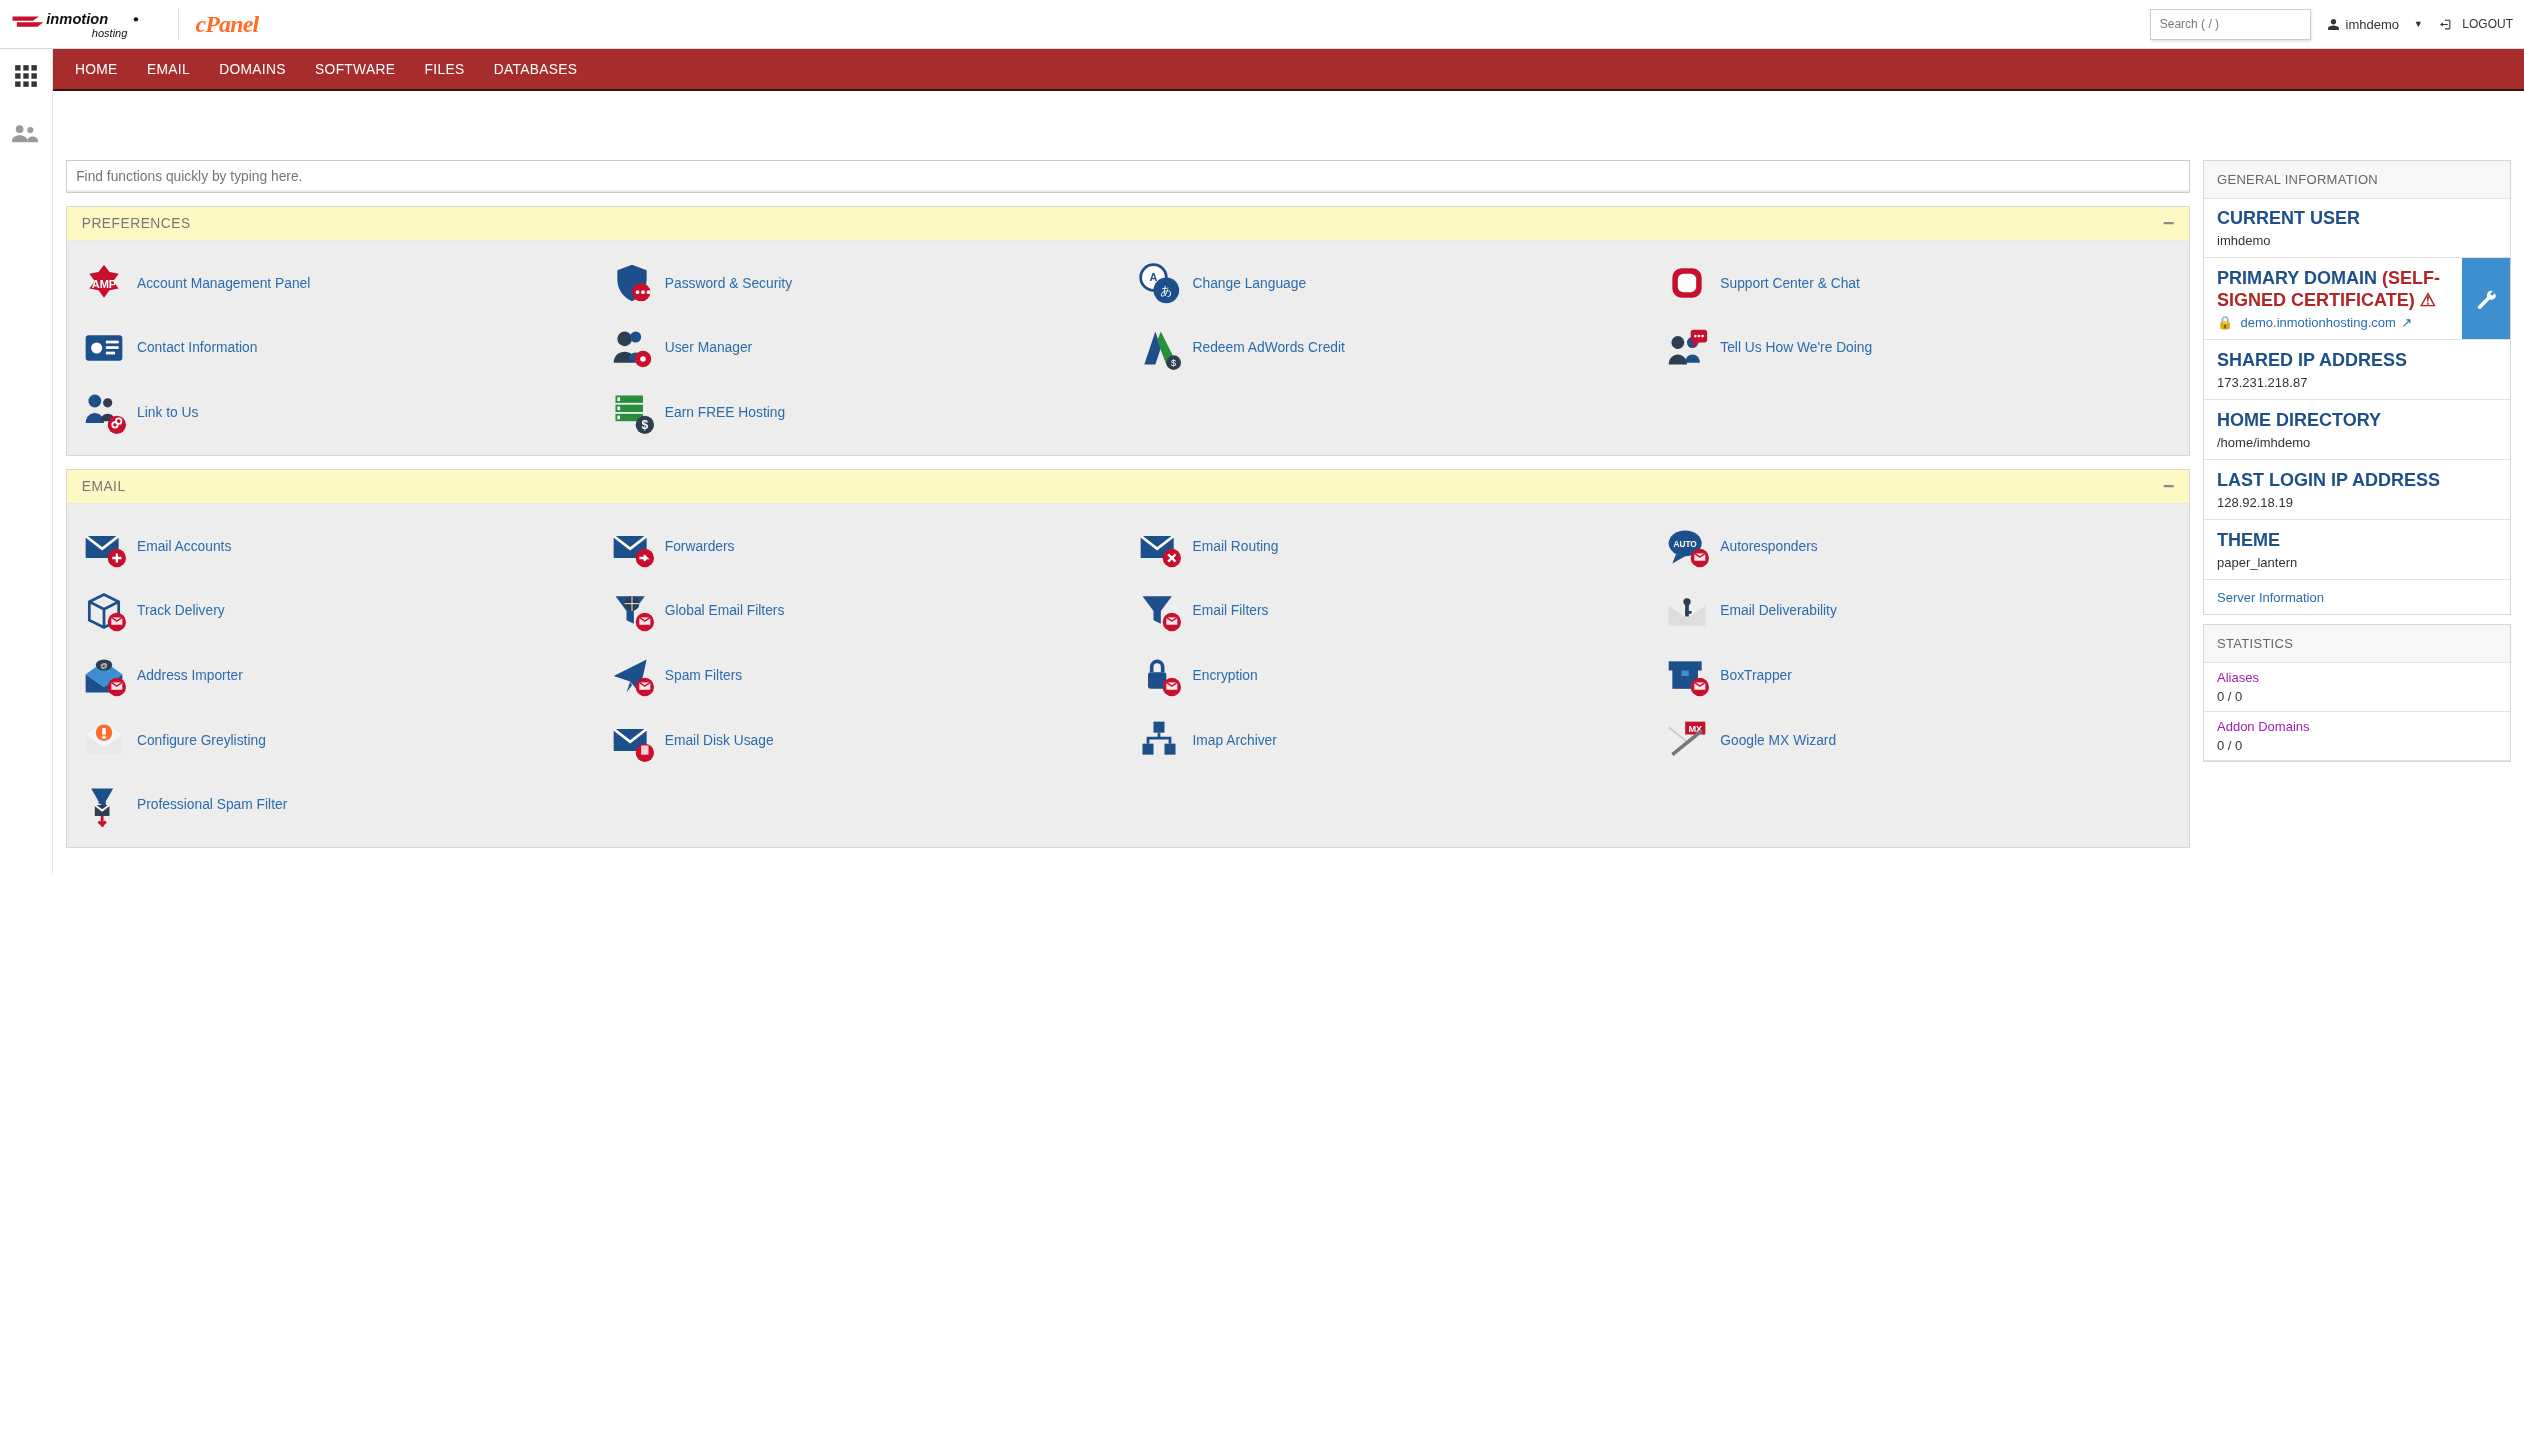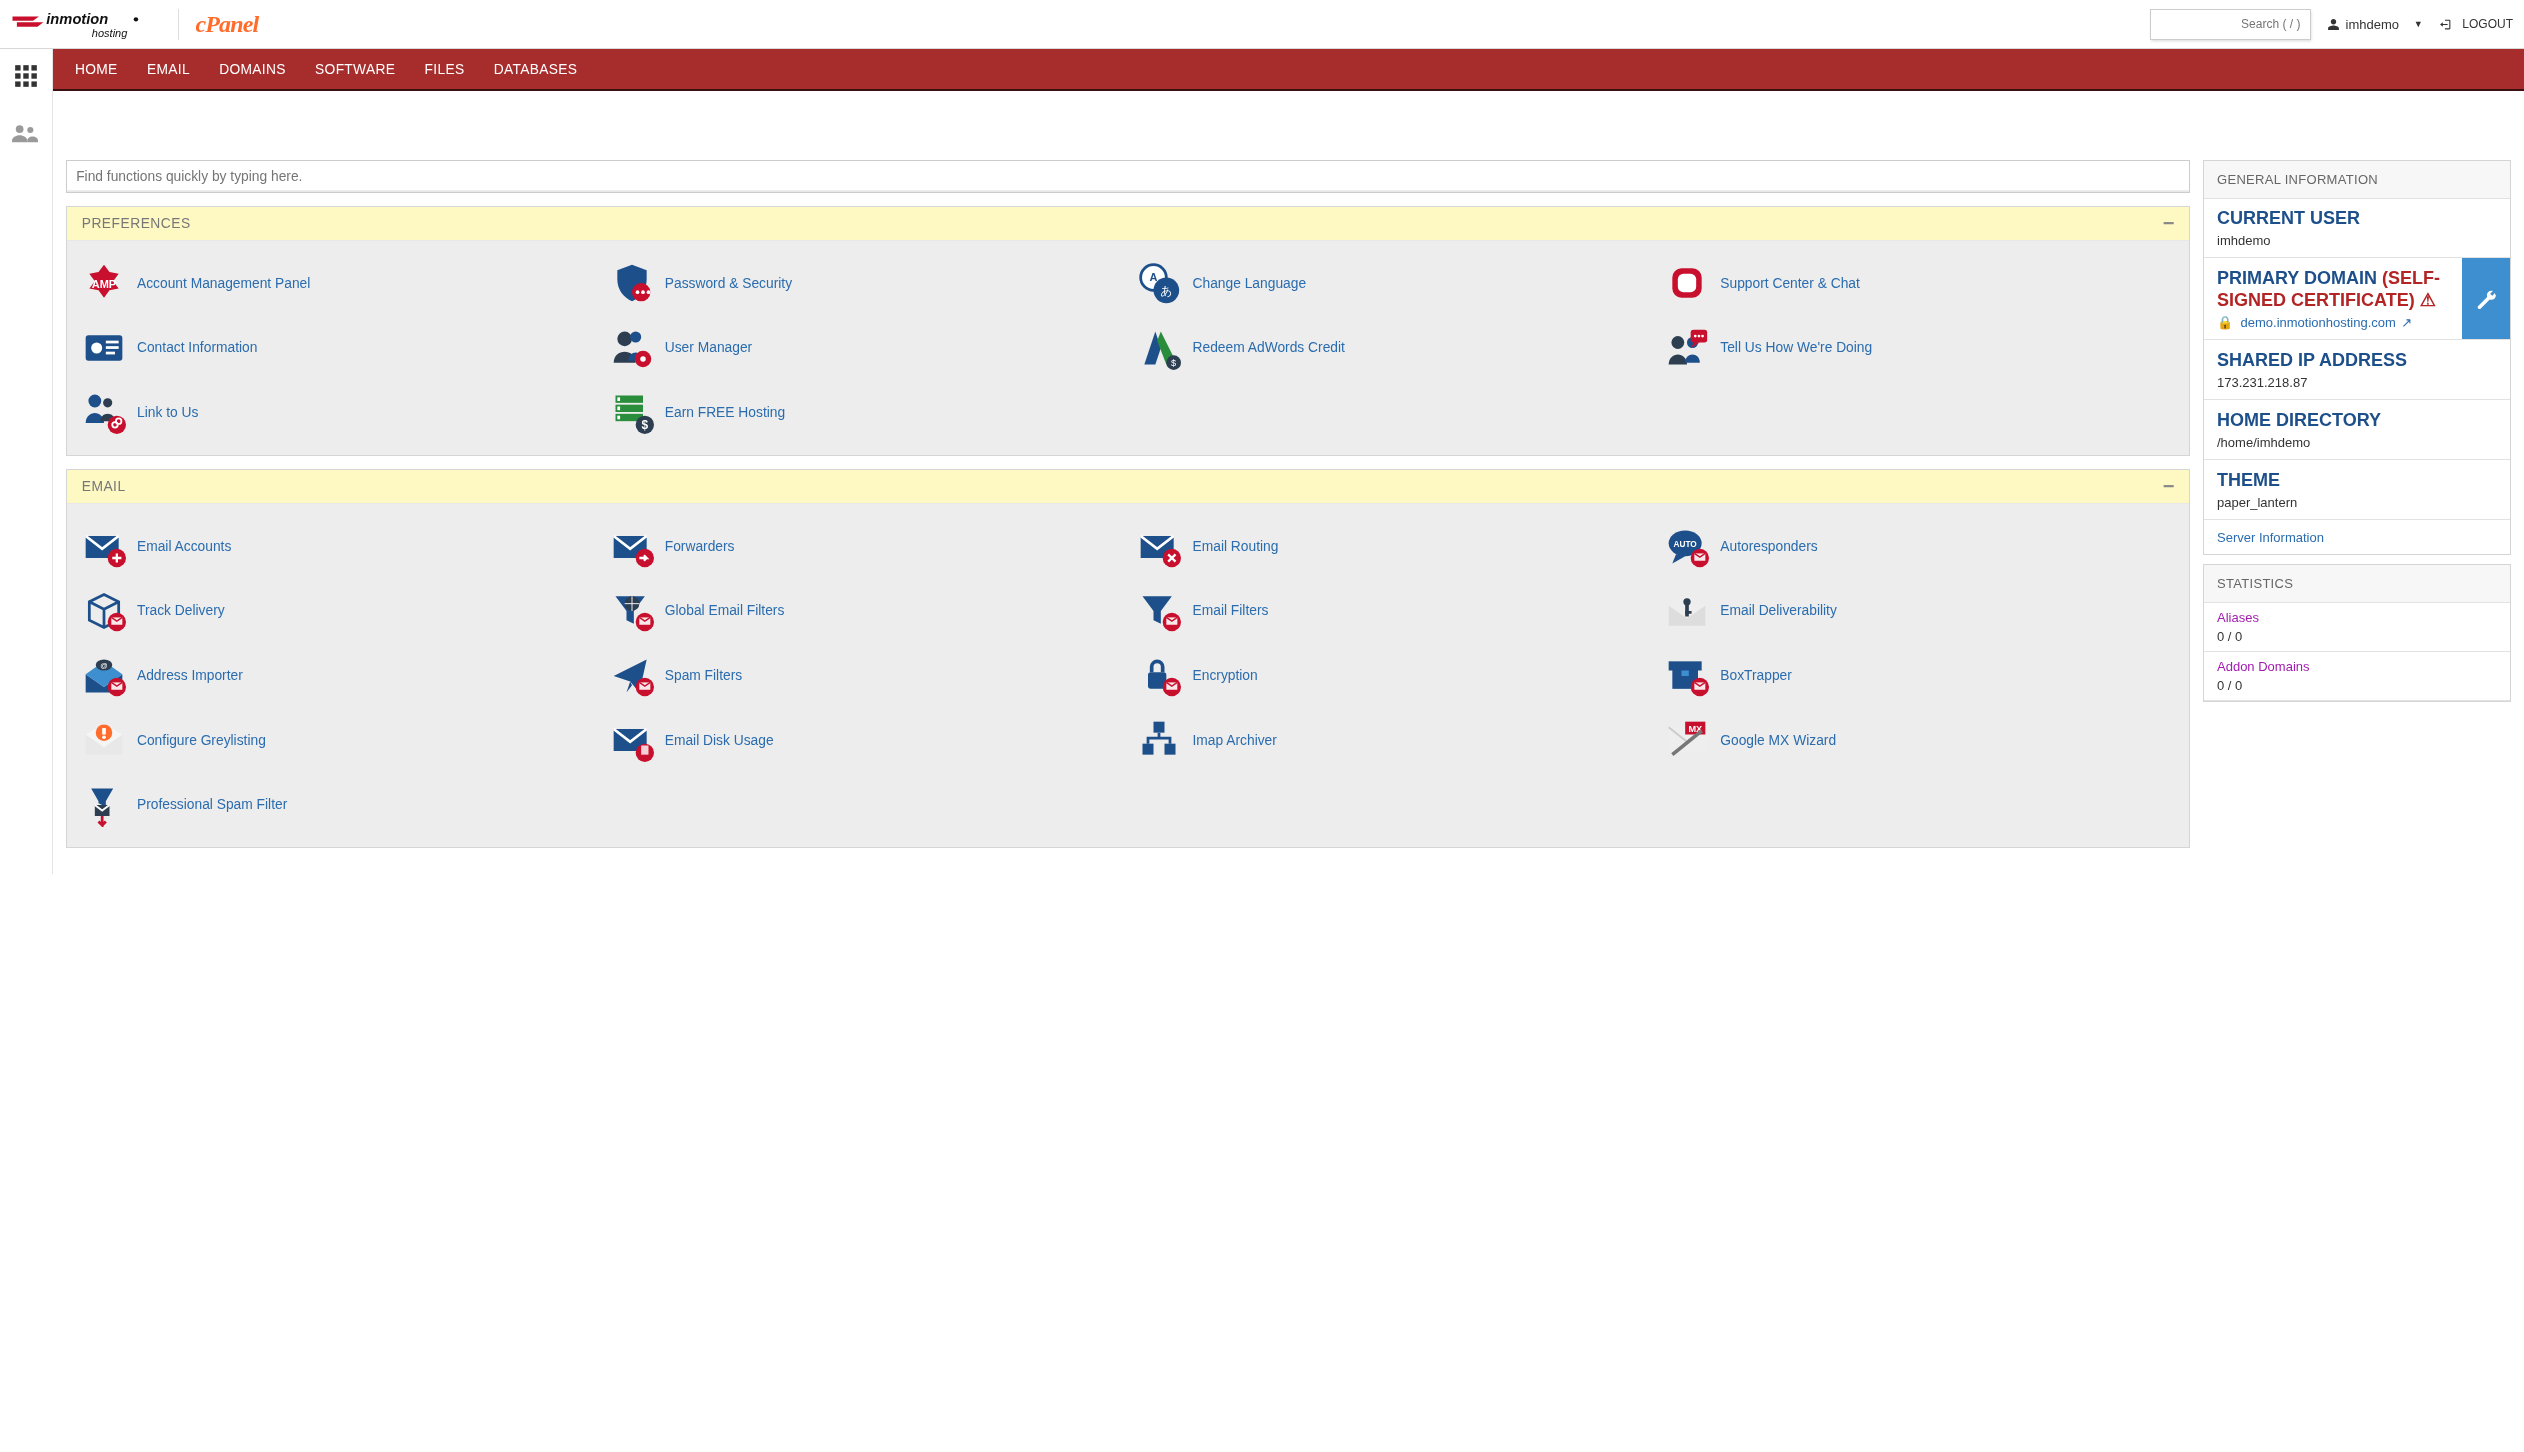--- a/index.html
+++ b/index.html
@@ -4,21 +4,21 @@
 <style>
 * { box-sizing: border-box; margin: 0; padding: 0; }
 body { font-family: -apple-system, "Helvetica Neue", Arial, sans-serif; background: #fff; color: #333; font-size: 13px; }
 
 
 .topbar { display: flex; align-items: center; padding: 3.7px 11px; border-bottom: 0.9px solid #d8d8d8; height: 49px; }
 .logo-inmotion { display: flex; margin-right: 16.5px; }
 .logo-inmotion svg { height: 37px; }
 .logo-cpanel { font-family: Georgia, serif; font-style: italic; font-weight: bold; font-size: 24px; color: #ff6c2c; letter-spacing: -0.9px; }
 .topbar-right { margin-left: auto; display: flex; align-items: center; gap: 16.5px; }
-.searchbox { width: 161px; height: 31px; border: 0.9px solid #ccc; padding: 0 9.2px; font-size: 12px; text-align: right; color: #888; box-shadow: 0.9px 1.8px 2.8px rgba(0,0,0,0.15); }
+.searchbox { width: 161px; height: 31px; border: 0.9px solid #ccc; padding: 0 9.2px; font-size: 12px; text-align: left; color: #888; box-shadow: 0.9px 1.8px 2.8px rgba(0,0,0,0.15); }
 .user-dropdown { display:flex; align-items:center; gap:5.5px; cursor:pointer; font-size: 13px; font-weight: 500;}
 .user-dropdown .user-icon { width:13px; height:13px; fill:#333; }
 .user-dropdown .caret { font-size: 9.2px; color:#333; margin-left: 9.2px;}
 .logout { display:flex; align-items:center; gap:10px; cursor:pointer; font-size: 12px; font-weight: 400;}
 .logout svg { width:13px; height:13px; fill:#333; }
 
 
 .mainrow { display:flex; }
 .leftrail { width: 53px; background:#fff; border-right: 0.9px solid #e5e5e5; display:flex; flex-direction:column; align-items:center; padding-top: 13px; gap: 24px;}
 .leftrail .rail-icon { width: 27.5px; height: 27.5px; cursor:pointer; display:flex; align-items:center; justify-content:center;}
@@ -508,20 +508,24 @@
         </div>
         <div class="row">
           <div class="k">SHARED IP ADDRESS</div>
           <div class="v">173.231.218.87</div>
         </div>
         <div class="row">
           <div class="k">HOME DIRECTORY</div>
           <div class="v">/home/imhdemo</div>
         </div>
         <div class="row">
+          <div class="k">LAST LOGIN IP ADDRESS</div>
+          <div class="v">128.92.18.19</div>
+        </div>
+        <div class="row">
           <div class="k">THEME</div>
           <div class="v">paper_lantern</div>
         </div>
         <div class="row">
           <div class="link">Server Information</div>
         </div>
       </div>
 
       <div class="side-panel">
         <div class="hdr">STATISTICS</div>

